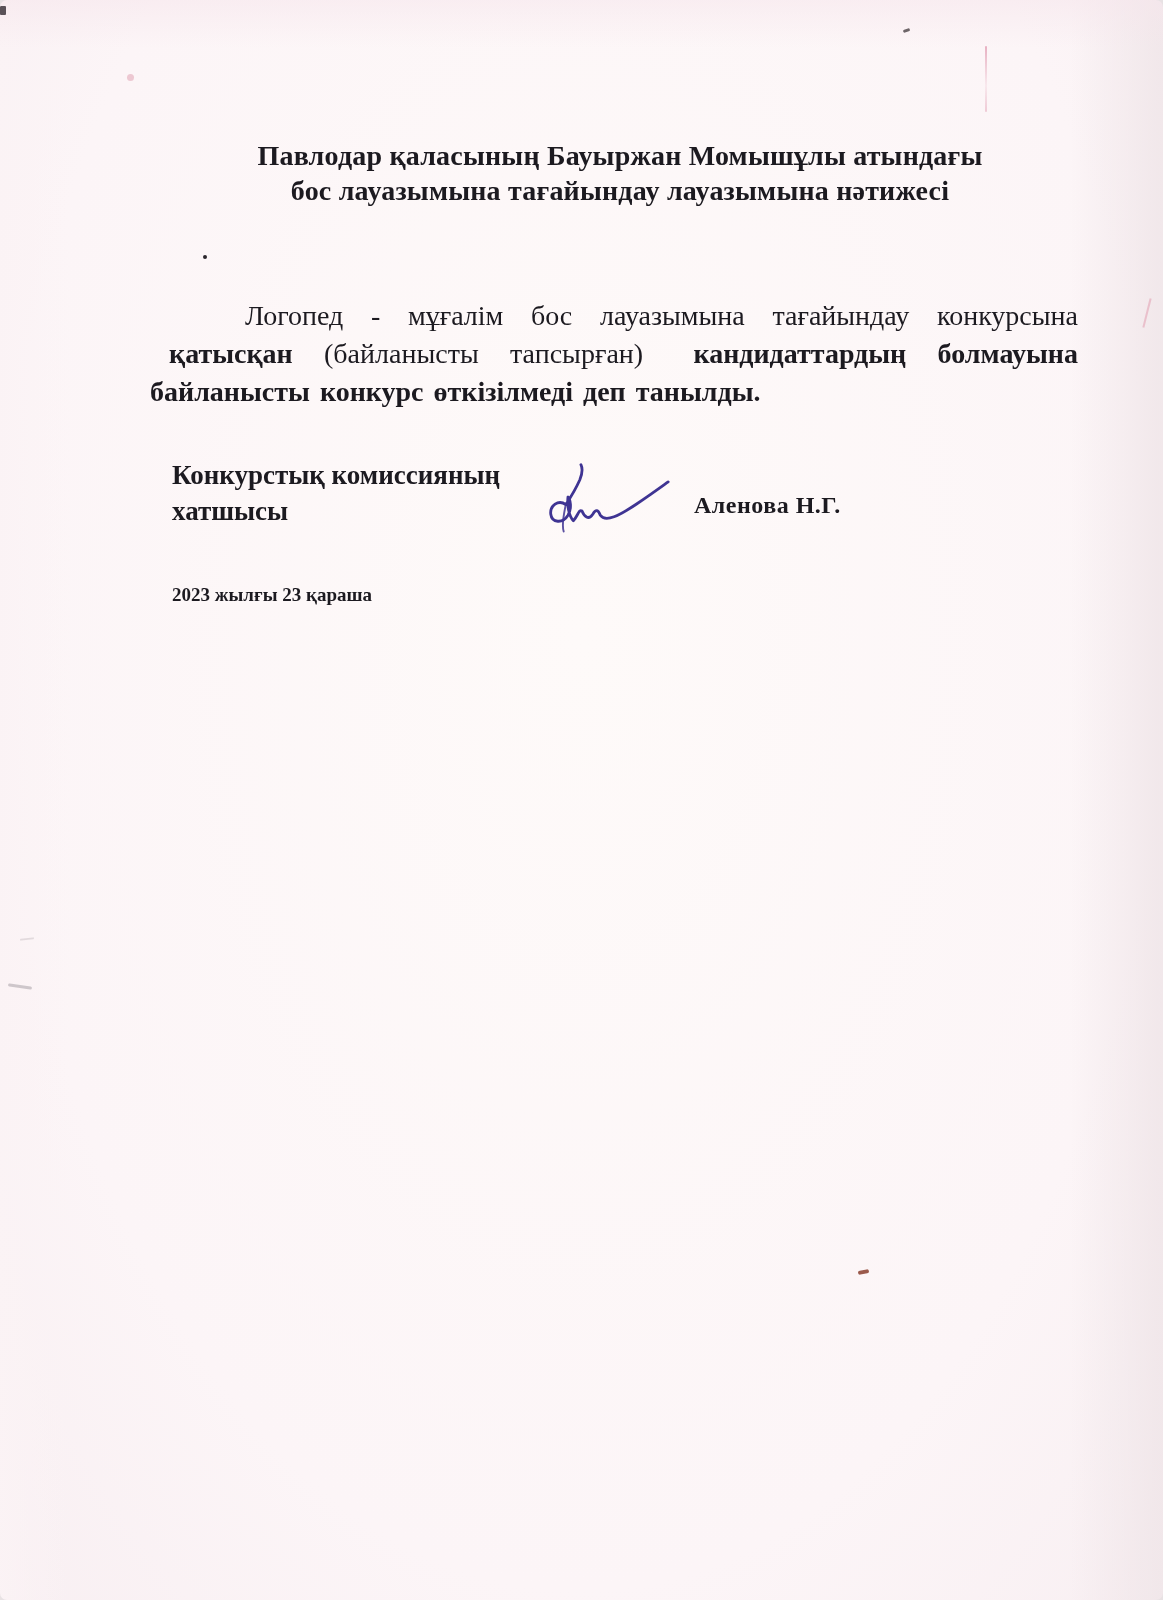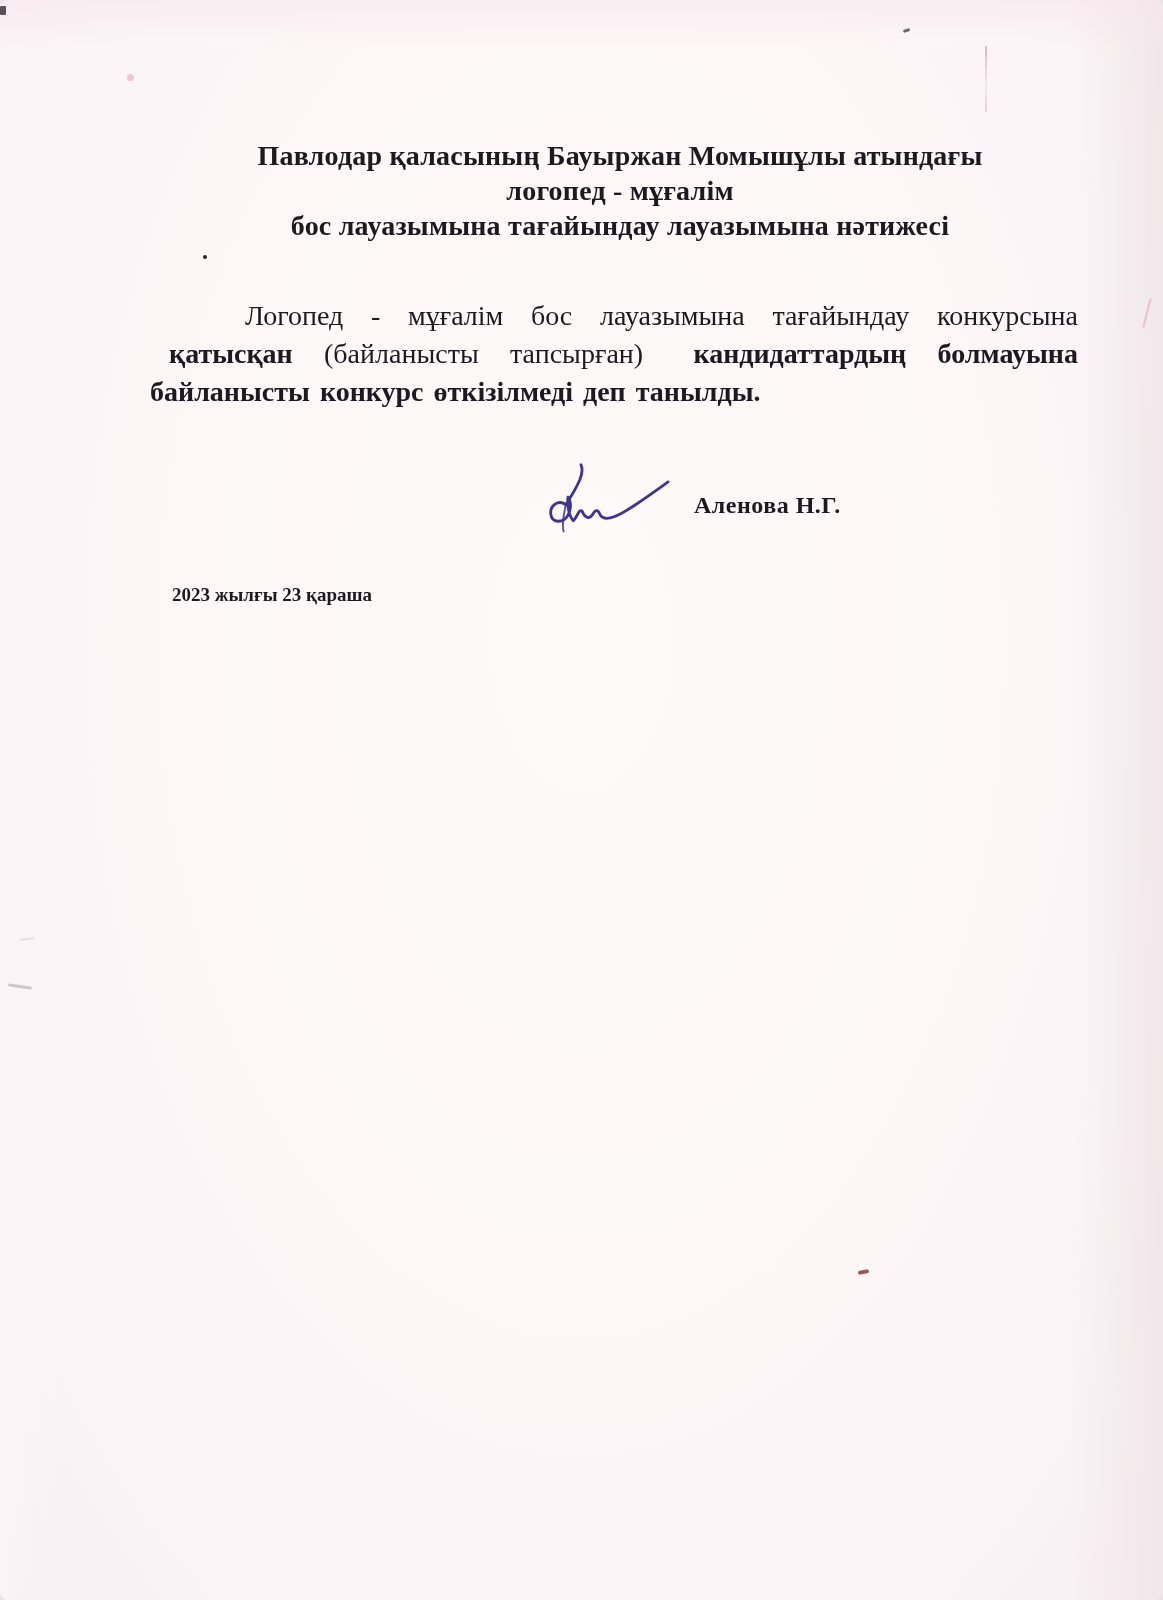--- a/index.html
+++ b/index.html
@@ -93,26 +93,29 @@
   .a-red-dash { top: 1270px; left: 858px; width: 11px; height: 4px; background: #9b5a4c; border-radius: 2px; transform: rotate(-10deg); }
   .a-pink-line-right { top: 298px; left: 1146px; width: 2px; height: 30px; background: rgba(220,130,155,0.4); transform: rotate(14deg); }
 </style>
 </head>
 <body>
 
 <div class="page">
 
   <div class="title-block">
     <div>Павлодар қаласының Бауыржан Момышұлы атындағы</div>
-    <div>логопед - мұғалім</div>
     <div>бос лауазымына тағайындау лауазымына нәтижесі</div>
   </div>
 
   <div class="body-paragraph"><span>Логопед - мұғалім бос лауазымына тағайындау конкурсына </span><span class="bold">қатысқан</span><span> (байланысты тапсырған) </span><span class="bold">кандидаттардың болмауына байланысты конкурс өткізілмеді деп танылды.</span></div>
 
+  <div class="sig-role">
+    <div>Конкурстық комиссияның</div>
+    <div>хатшысы</div>
+  </div>
 
   <svg class="signature-svg" viewBox="0 0 130 80" fill="none" xmlns="http://www.w3.org/2000/svg">
     <path stroke-width="2.6" stroke-linecap="round" stroke-linejoin="round" fill="none" d="M 38 10
              C 40 14, 39 19, 37 24
              C 33 33, 28 41, 24 47
              C 17 42, 9 48, 10 56
              C 11 64, 21 65, 26 57
              C 30 50, 28 42, 26 40
              C 25 48, 27 58, 31 62
              C 35 58, 36 51, 39 53

